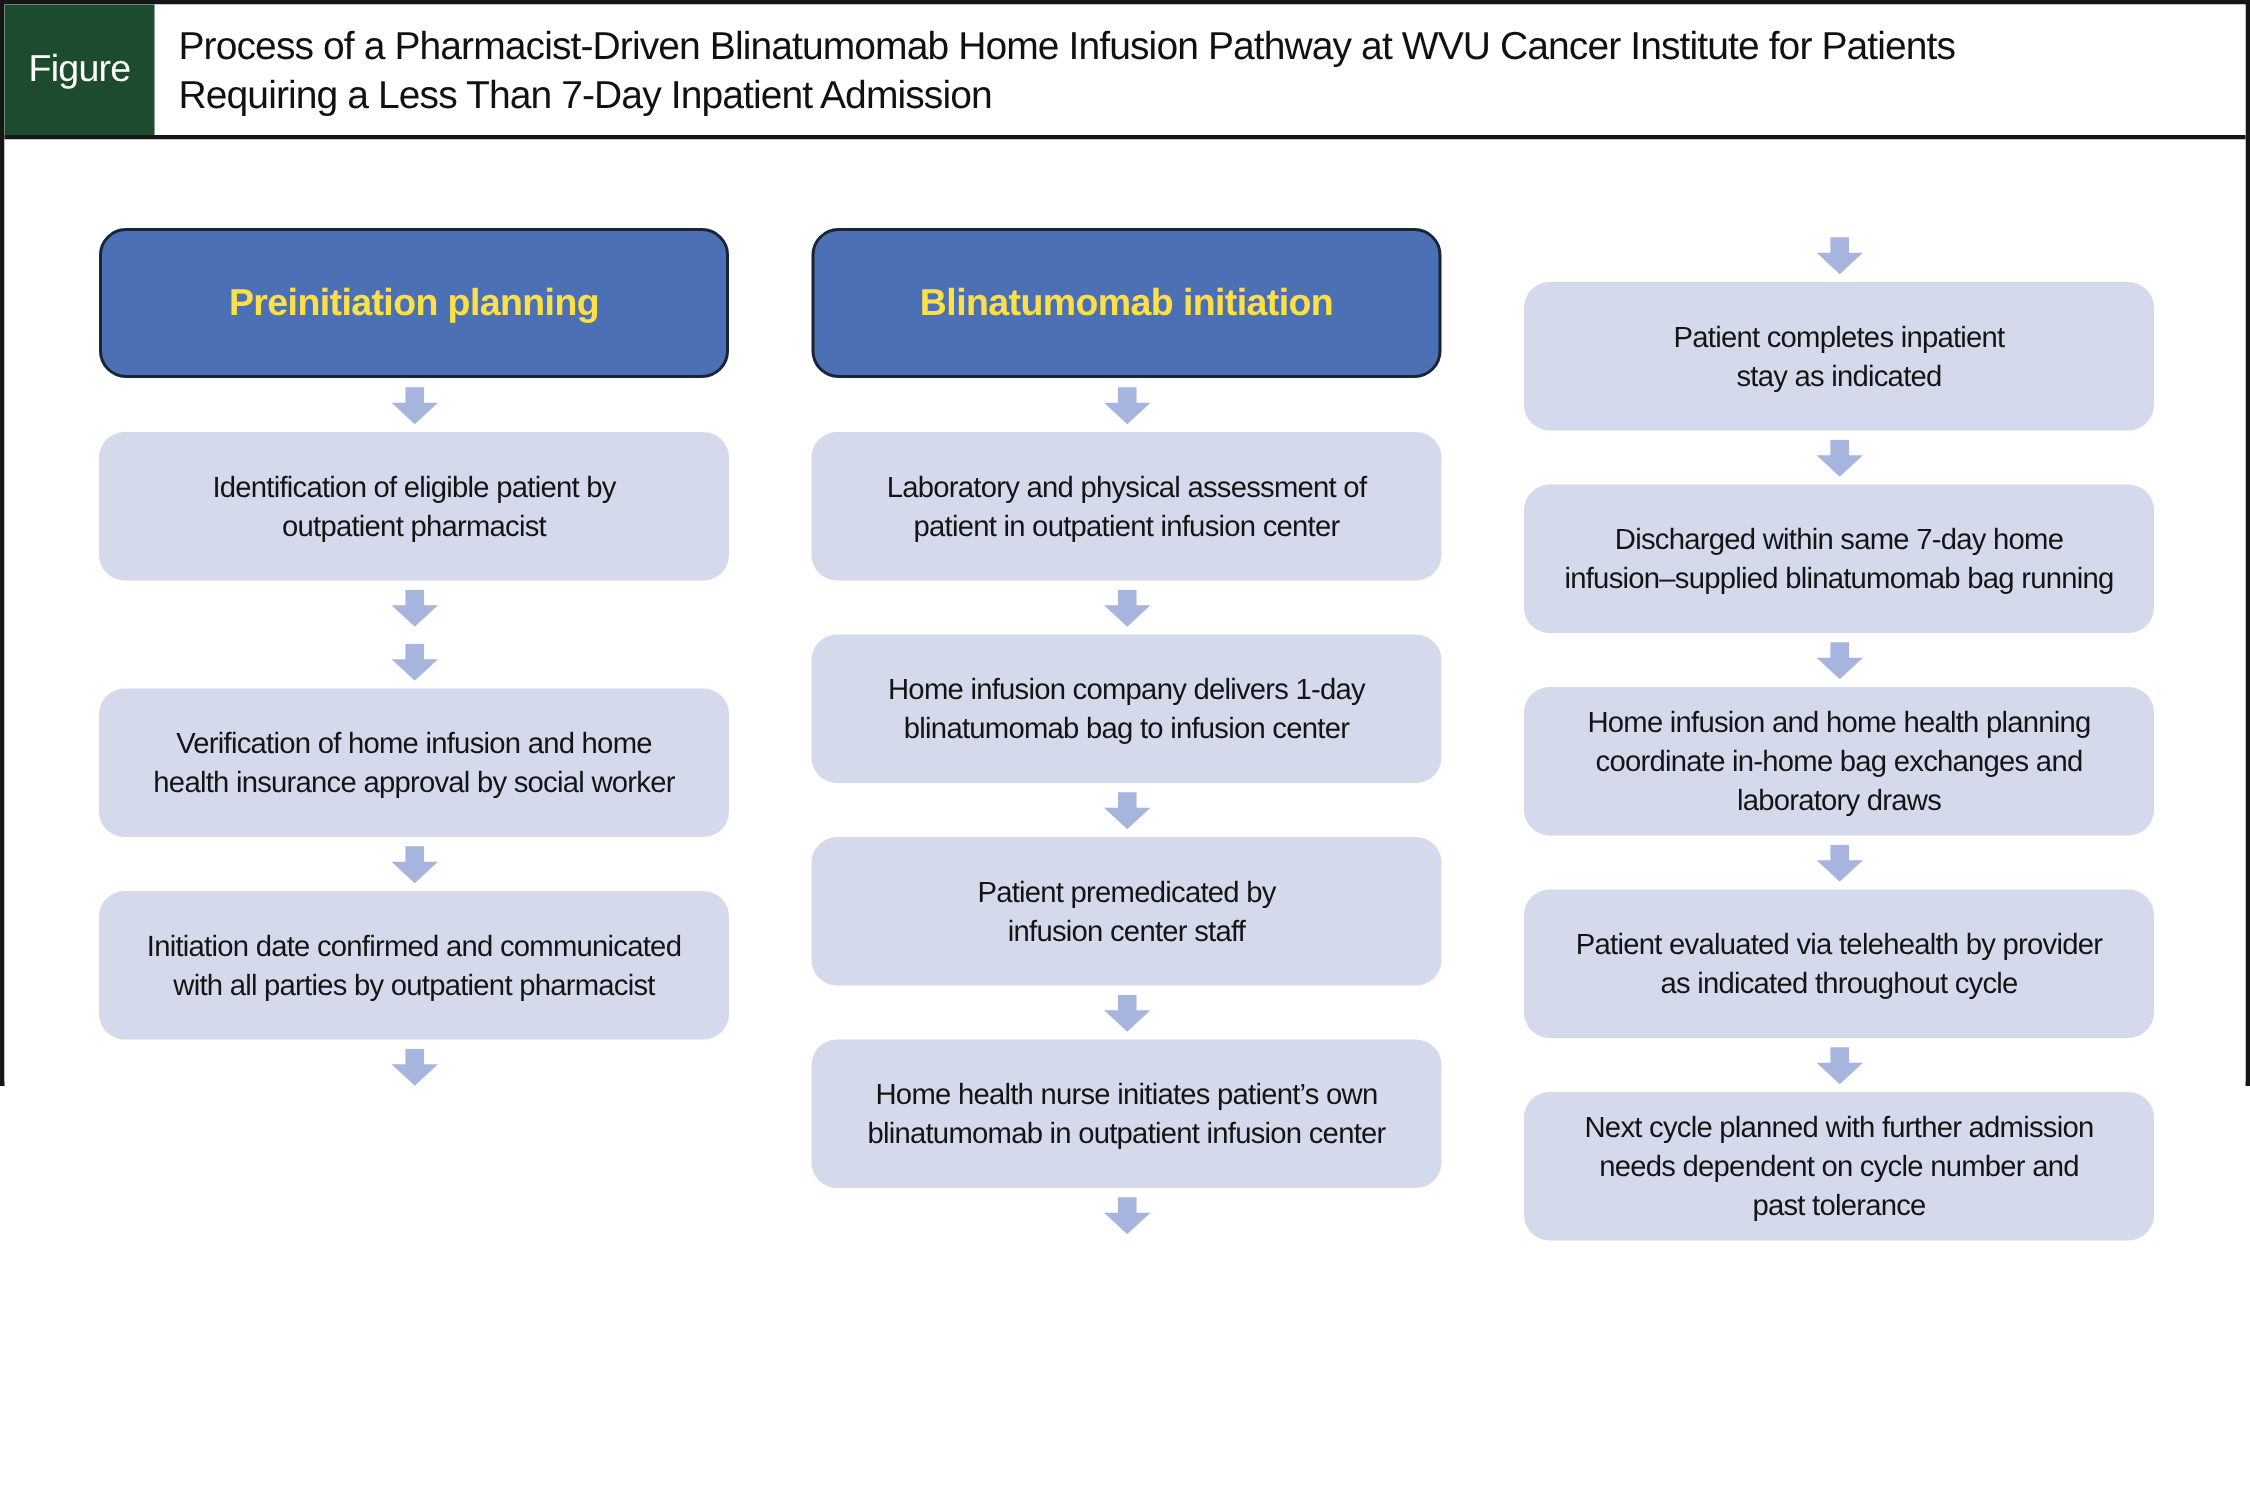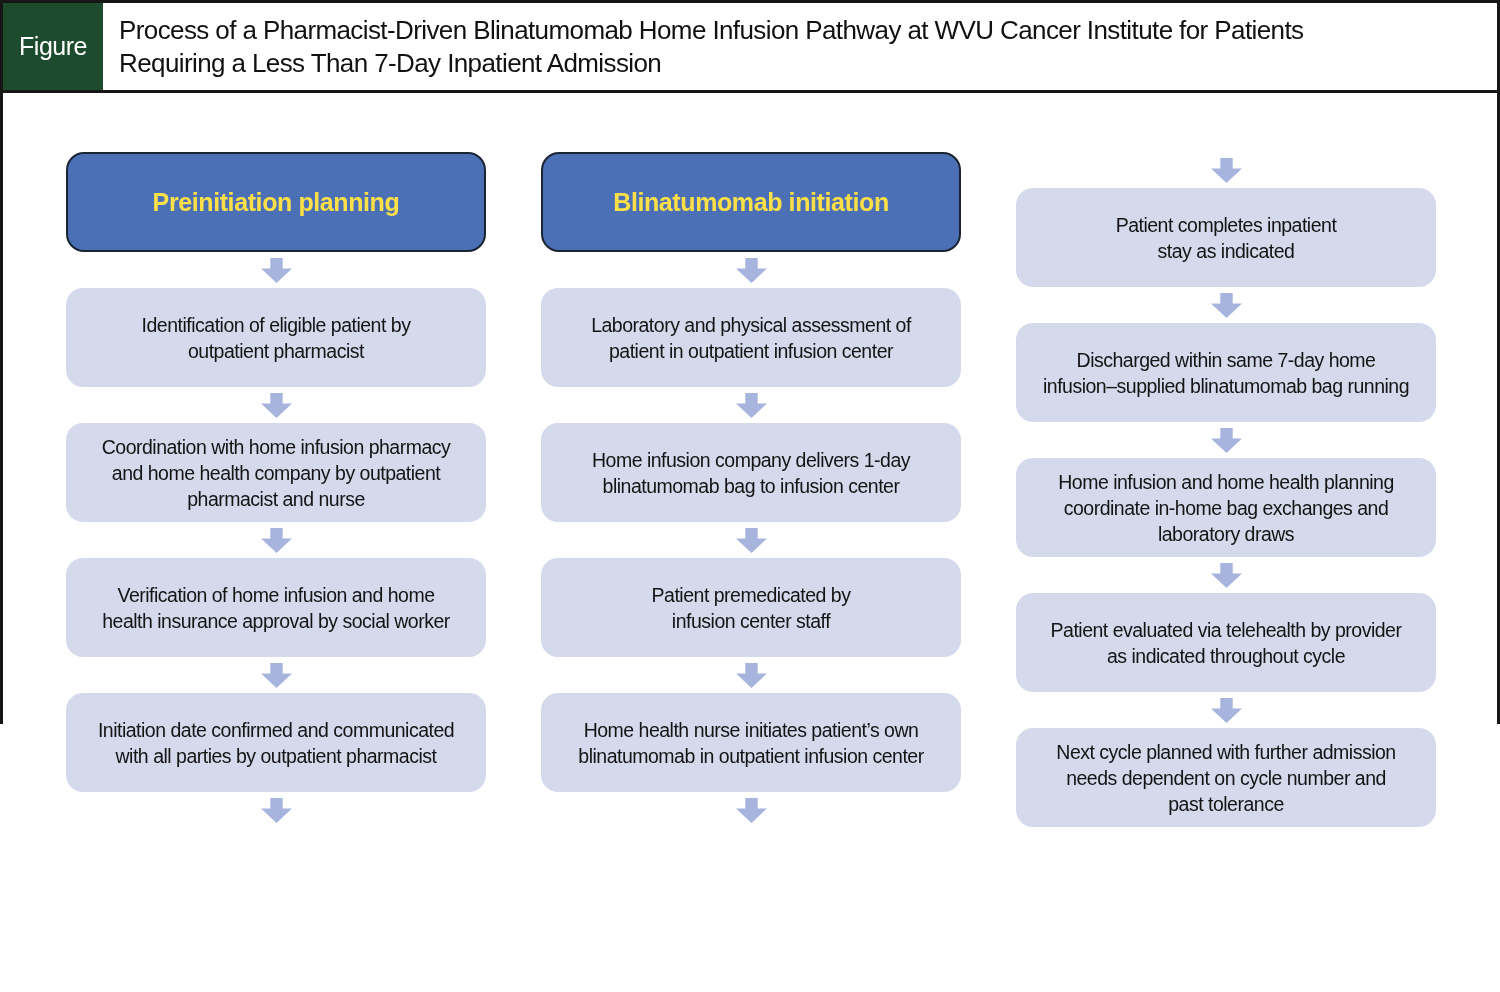--- a/index.html
+++ b/index.html
@@ -135,25 +135,20 @@
       </div>
       <div class="step-box">
         <span class="step-text">Identification of eligible patient by
 outpatient pharmacist</span>
       </div>
       <div class="arrow-zone">
         <svg viewBox="0 0 30 24">
             <polygon points="9,0 21,0 21,10 30,10 15,24 0,10 9,10"></polygon>
           </svg>
       </div>
-      <div class="step-box">
-        <span class="step-text">Coordination with home infusion pharmacy
-and home health company by outpatient
-pharmacist and nurse</span>
-      </div>
       <div class="arrow-zone">
         <svg viewBox="0 0 30 24">
             <polygon points="9,0 21,0 21,10 30,10 15,24 0,10 9,10"></polygon>
           </svg>
       </div>
       <div class="step-box">
         <span class="step-text">Verification of home infusion and home
 health insurance approval by social worker</span>
       </div>
       <div class="arrow-zone">

